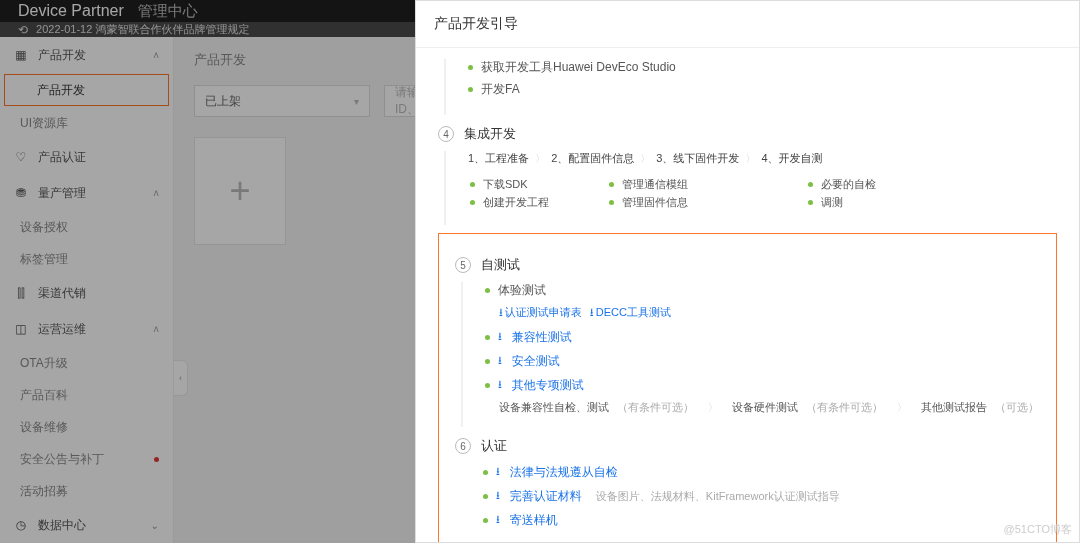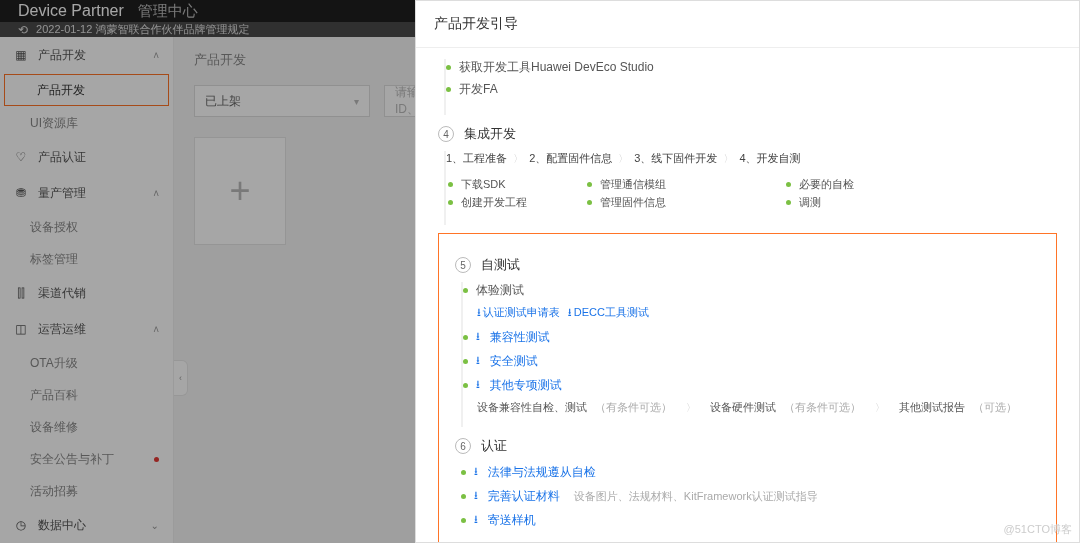--- a/index.html
+++ b/index.html
@@ -13,40 +13,40 @@
     .topbar .brand { font-weight: 400; margin-right: 14px; }
     .topbar .section { color: #bbb; font-size: 15px; }
     
     .notice-bar { height: 30px; background: #4a4a4a; color: #e0e0e0; display: flex; align-items: center; padding: 0 18px; font-size: 11px; gap: 8px; }
     .notice-bar .icon { font-size: 12px; }
     
     .body { flex: 1; display: flex; background: #f5f5f5; }
     .sidebar { width: 174px; background: #fff; border-right: 1px solid #eee; display: flex; flex-direction: column; font-size: 12px; color: #555; overflow: hidden; }
     .nav-group { height: 36px; display: flex; align-items: center; padding: 0 14px; gap: 10px; cursor: pointer; color: #555; }
     .nav-group .chevron { margin-left: auto; font-size: 10px; color: #999; }
-    .nav-sub { height: 32px; display: flex; align-items: center; padding-left: 30px; color: #888; cursor: pointer; position: relative; }
+    .nav-sub { height: 32px; display: flex; align-items: center; padding-left: 20px; color: #888; cursor: pointer; position: relative; }
     .nav-sub.active { border: 1.5px solid #ff7427; color: #333; margin: 1px 4px; padding-left: 32px; }
     .nav-sub .dot { position: absolute; right: 14px; width: 5px; height: 5px; background: #e53935; border-radius: 50%; }
     .nav-icon { width: 14px; display: inline-flex; justify-content: center; }
     
     .main { flex: 1; padding: 14px 20px; color: #666; }
     .page-title { font-size: 13px; color: #888; margin-bottom: 16px; }
     .filter-bar { display: flex; gap: 14px; margin-bottom: 20px; }
     .select-box { width: 176px; height: 32px; border: 1px solid #ddd; background: #fff; display: flex; align-items: center; padding: 0 10px; font-size: 12px; color: #666; justify-content: space-between; }
     .input-box { width: 88px; height: 32px; border: 1px solid #ddd; background: #fff; display: flex; align-items: center; padding: 0 10px; font-size: 12px; color: #bbb; }
     .add-card { width: 92px; height: 108px; border: 1px solid #e5e5e5; background: #fff; display: flex; align-items: center; justify-content: center; color: #bbb; font-size: 36px; font-weight: 200; }
     
     .collapse-handle { position: absolute; left: 174px; top: 360px; width: 14px; height: 36px; background: #fff; border: 1px solid #e8e8e8; border-left: none; border-radius: 0 6px 6px 0; display: flex; align-items: center; justify-content: center; color: #999; font-size: 9px; z-index: 2; }
     
     
     .panel { position: absolute; right: 0; top: 0; bottom: 0; width: 665px; background: #fff; z-index: 10; border: 1px solid #ddd; display: flex; flex-direction: column; }
     .panel-header { padding: 14px 18px; font-size: 14px; color: #333; border-bottom: 1px solid #eee; font-weight: 500; }
     .panel-body { flex: 1; overflow: hidden; padding: 6px 22px 14px 22px; font-size: 12px; color: #555; }
     
-    .vline { border-left: 2px solid #f0f0f0; margin-left: 6px; padding-bottom: 12px; }
+    .vline { border-left: 2px solid #f0f0f0; margin-left: 6px; padding-left: 22px; padding-bottom: 12px; }
     .vline .bullet-row { display: flex; align-items: center; gap: 8px; margin: 5px 0; }
     .dot-g { width: 5px; height: 5px; background: #7bc043; border-radius: 50%; flex-shrink: 0; }
     
     .step-head { display: flex; align-items: center; gap: 10px; margin: 10px 0 8px 0; }
     .step-num { width: 16px; height: 16px; border: 1px solid #bbb; border-radius: 50%; display: flex; align-items: center; justify-content: center; font-size: 10px; color: #666; }
     .step-title { font-size: 13px; color: #333; }
     
     .flow-row { display: flex; align-items: center; gap: 6px; flex-wrap: nowrap; font-size: 11px; color: #444; margin: 6px 0 8px 0; }
     .flow-arrow { color: #ccc; font-size: 10px; }
     .flow-cols { display: flex; gap: 60px; margin-left: 2px; }

